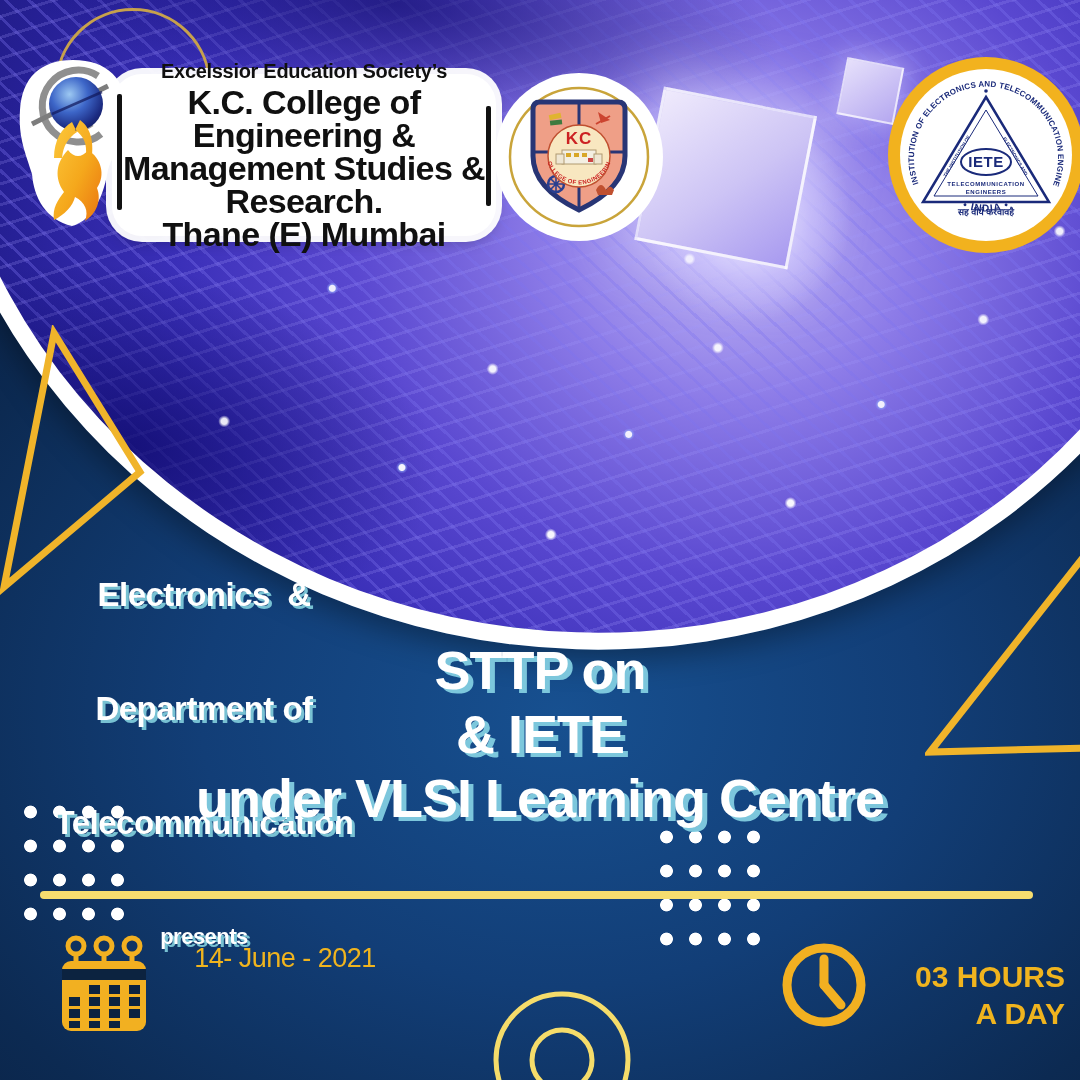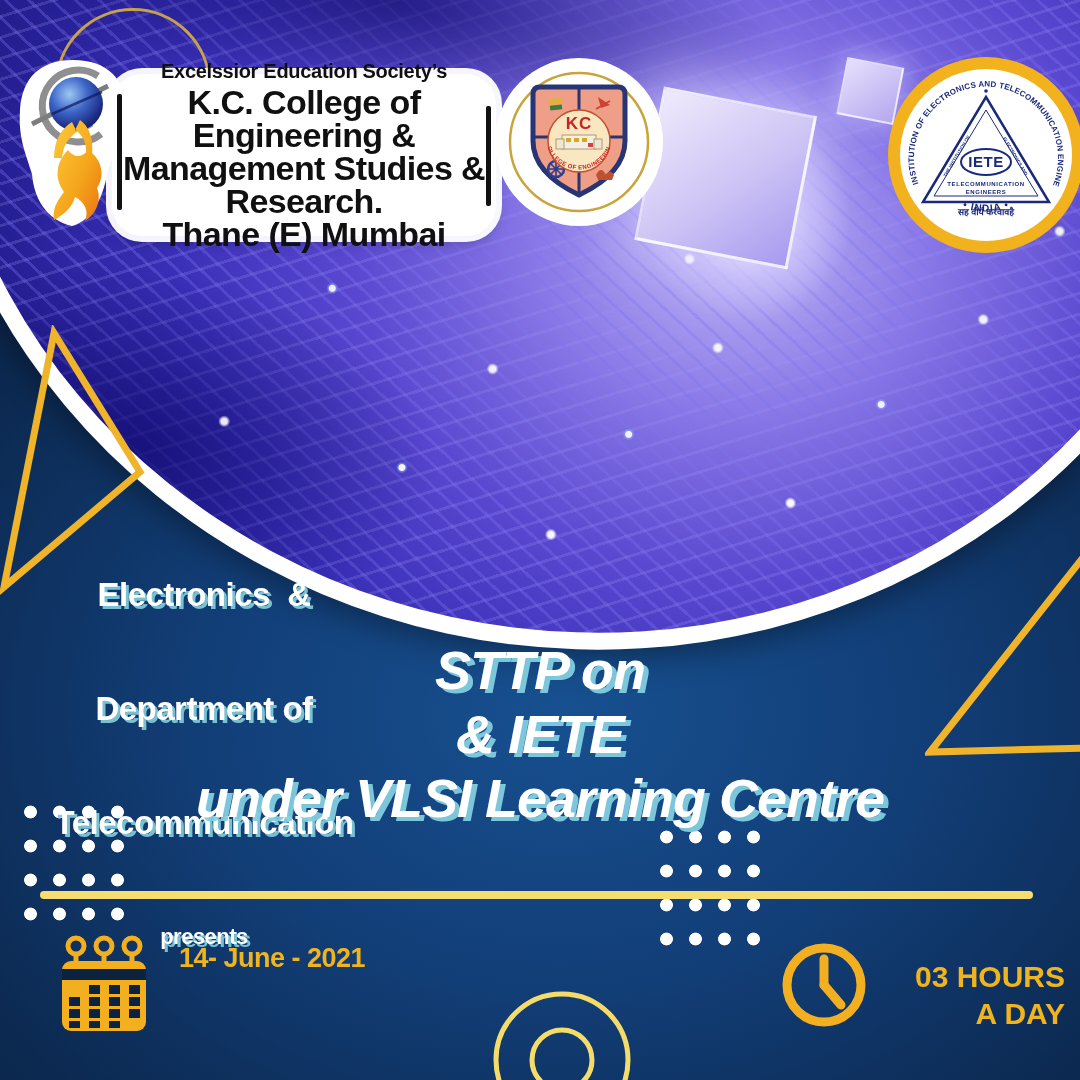--- a/index.html
+++ b/index.html
@@ -57,21 +57,21 @@
     box-shadow:0 0 0 6px rgba(255,255,255,.95), 0 6px 14px rgba(0,0,0,.25);
     display:flex;flex-direction:column;align-items:center;justify-content:center;
     text-align:center;color:#101010;
   }
   .college-card .society{font-size:20px;font-weight:700;letter-spacing:-.3px;margin-bottom:3px;}
   .college-card .cname{font-size:34px;font-weight:700;letter-spacing:-.6px;line-height:33px;}
   .vbar{position:absolute;width:5px;background:#111;z-index:4;border-radius:2px;}
   .vbar.b1{left:117px;top:94px;height:116px;}
   .vbar.b2{left:486px;top:106px;height:100px;}
   .atlas{position:absolute;left:16px;top:58px;width:114px;height:172px;z-index:4;}
-  .kc-badge{position:absolute;left:494px;top:57px;width:170px;height:170px;z-index:4;}
+  .kc-badge{position:absolute;left:494px;top:72px;width:170px;height:170px;z-index:4;}
   .iete-badge{position:absolute;left:886px;top:55px;width:200px;height:200px;z-index:3;}
   
   .tri{position:absolute;z-index:2;}
   .tri.left{left:0;top:325px;}
   .tri.right{left:925px;top:545px;}
   .dots{position:absolute;z-index:2;
     background-image:radial-gradient(circle,#ffffff 0 6px,transparent 6.8px);
     background-size:29px 34px;}
   .dots.left{left:16px;top:795px;width:117px;height:136px;}
   .dots.mid{left:652px;top:820px;width:117px;height:138px;}
@@ -81,25 +81,25 @@
   
   .presenter{
     position:absolute;left:28px;top:500px;width:352px;z-index:3;
     text-align:center;color:#ffffff;font-weight:800;font-size:33px;line-height:38px;
     text-shadow:3px 3px 0 rgba(125,200,216,.95);letter-spacing:-.5px;white-space:pre;
   }
   .presenter .small{font-size:22px;}
   .main-title{
     position:absolute;left:0;top:638px;width:1080px;z-index:3;
     text-align:center;color:#ffffff;font-weight:800;font-size:54px;line-height:64px;
-    letter-spacing:-1px;text-shadow:5px 4px 0 rgba(130,205,224,.95);font-style:italic;
+    letter-spacing:-1px;text-shadow:5px 4px 0 rgba(130,205,224,.95);
   }
   .schedule-text{
-    position:absolute;left:159px;top:943px;width:226px;z-index:3;text-align:center;
-    color:#f0b41e;font-weight:700;font-size:27px;line-height:30px;letter-spacing:-.5px;
+    position:absolute;left:172px;top:943px;width:226px;z-index:3;text-align:center;
+    color:#f0b41e;font-weight:400;font-size:27px;line-height:30px;letter-spacing:-.5px;
   }
   .schedule-text .conn{font-size:24px;}
   .duration-text{
     position:absolute;left:870px;top:958px;width:195px;z-index:3;text-align:right;
     color:#f0b41e;font-weight:800;font-size:30px;line-height:37px;
   }
   .cal-icon{position:absolute;left:58px;top:933px;z-index:3;}
   .clock-icon{position:absolute;left:778px;top:938px;z-index:3;}
   svg text{font-family:"Liberation Sans","DejaVu Sans",sans-serif;}
 </style>

